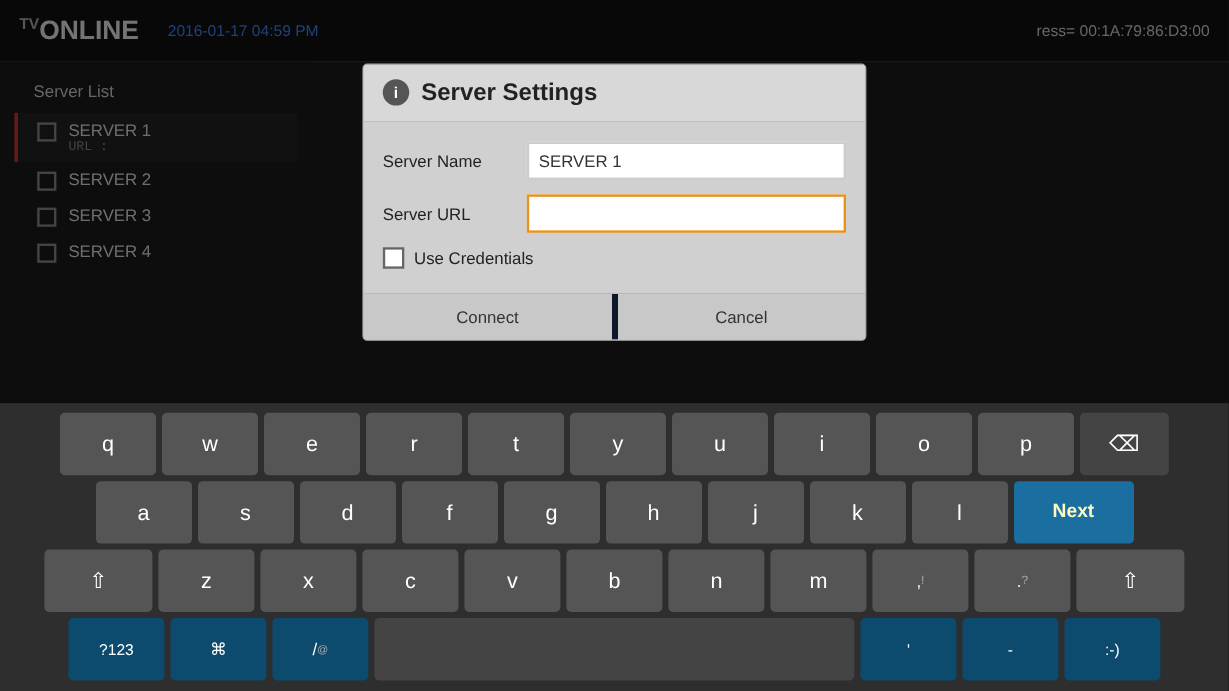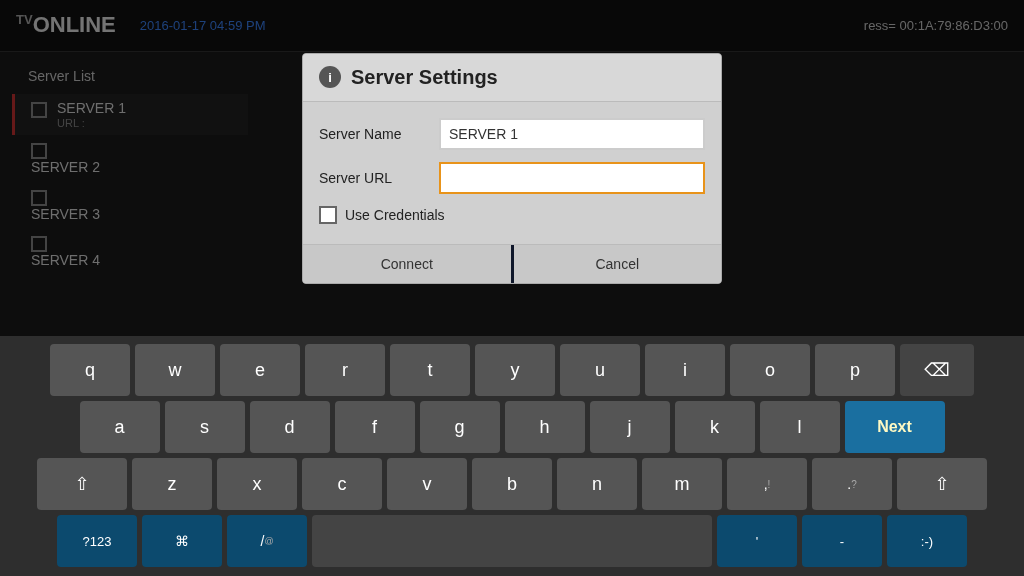--- a/index.html
+++ b/index.html
@@ -68,39 +68,39 @@
       align-items: flex-start;
       padding: 6px 16px;
       cursor: pointer;
     }
     .server-item.selected {
       border-left: 3px solid #cc3333;
       background: #222;
     }
     .server-item:not(.selected) {
       border-left: 3px solid transparent;
-      flex-direction: column;
     }
     .server-checkbox {
       width: 16px;
       height: 16px;
       border: 2px solid #888;
       background: transparent;
       margin-right: 10px;
       margin-top: 2px;
       flex-shrink: 0;
     }
     .server-name {
       font-size: 14px;
       color: #ddd;
       line-height: 1.2;
     }
     .server-url {
       font-size: 11px;
       color: #888;
+      font-family: Liberation Mono, monospace;
     }
 
     
     #overlay {
       position: absolute;
       top: 0; left: 0; right: 0; bottom: 240px;
       background: rgba(0,0,0,0.5);
       display: flex;
       align-items: center;
       justify-content: center;
@@ -190,21 +190,21 @@
       border-top: 1px solid #bbb;
     }
     .dialog-btn {
       flex: 1;
       height: 38px;
       border: none;
       background: #c8c8c8;
       font-size: 14px;
       color: #333;
       cursor: pointer;
-      border-right: 3px solid #0f172a;
+      border-right: 5px solid #0f172a;
     }
     .dialog-btn:last-child { border-right: none; }
 
     
     #keyboard {
       position: absolute;
       bottom: 0;
       left: 0;
       right: 0;
       height: 240px;

